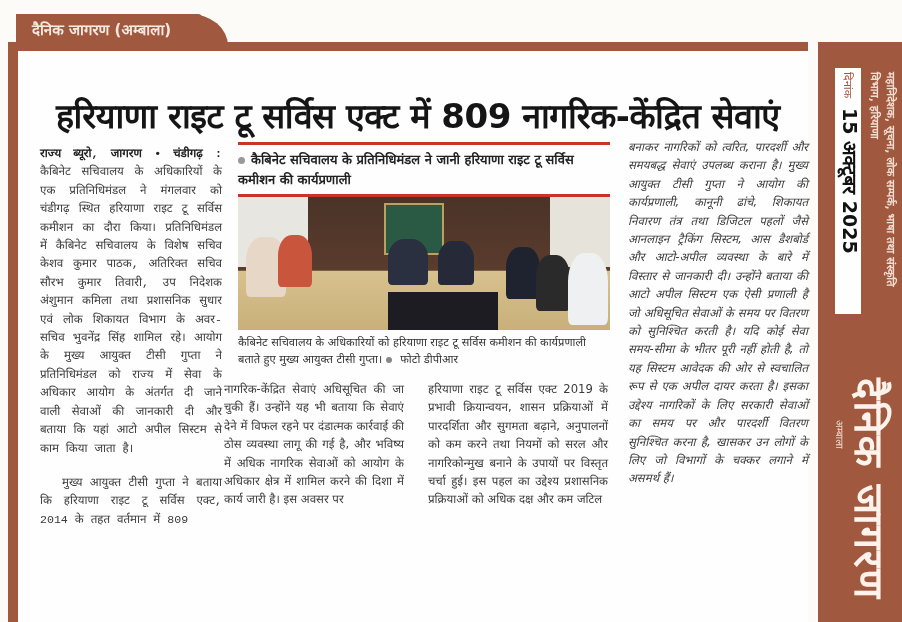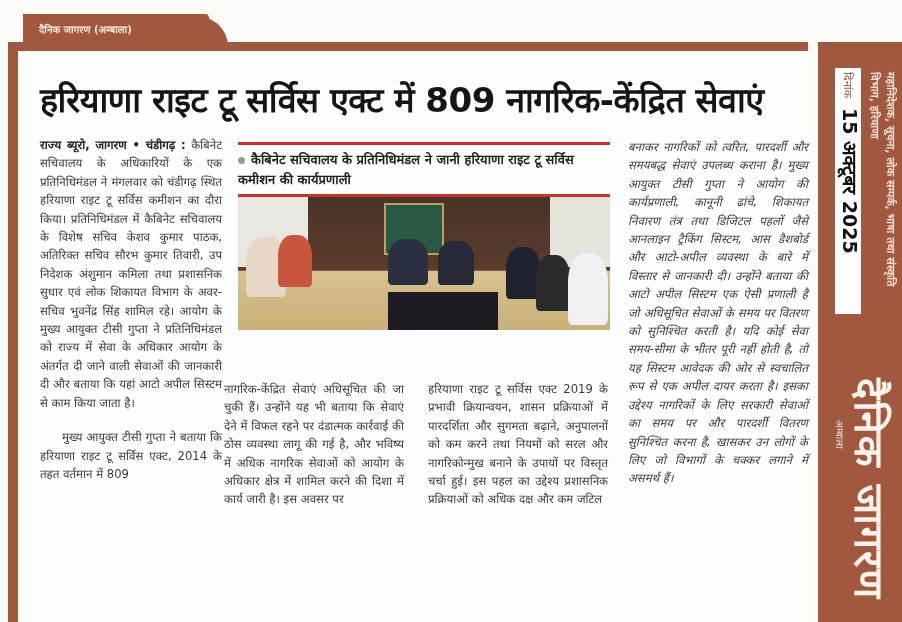--- a/index.html
+++ b/index.html
@@ -3,44 +3,44 @@
   <meta charset="utf-8">
   <style>
     html, body { margin: 0; padding: 0; }
     body {
       width: 902px; height: 622px; overflow: hidden;
       background: #fdfbf8; position: relative;
       font-family: "DejaVu Sans", sans-serif; color: #222;
     }
     .frame { position: absolute; left: 0; top: 0; width: 902px; height: 622px; }
     .tab {
-      position: absolute; left: 23px; top: 14px; width: 186px; height: 32px;
+      position: absolute; left: 16px; top: 14px; width: 186px; height: 32px;
       background: #a0583f; color: #f6e8df;
-      font-size: 10px; font-weight: bold; line-height: 32px; padding-left: 16px; box-sizing: border-box;
+      font-size: 15px; font-weight: bold; line-height: 32px; padding-left: 16px; box-sizing: border-box;
       border-top-right-radius: 4px;
     }
     .tab-curve {
       position: absolute; left: 188px; top: 14px; width: 40px; height: 32px;
       background: #a0583f; border-top-right-radius: 38px 32px;
     }
     .topbar { position: absolute; left: 8px; top: 42px; width: 800px; height: 9px; background: #a0583f; }
     .leftbar { position: absolute; left: 8px; top: 42px; width: 10px; height: 580px; background: #a0583f; }
     .sidebar { position: absolute; left: 818px; top: 42px; width: 84px; height: 580px; background: #a0583f; }
     .paper { position: absolute; left: 18px; top: 51px; width: 790px; height: 571px; background: #fefefe; }
 
     .headline {
       position: absolute; left: 40px; top: 76px; width: 760px;
       font-family: "DejaVu Sans", sans-serif; font-weight: bold; font-size: 34px;
       letter-spacing: -0.5px; color: #151515; white-space: nowrap;
     }
     .col {
       position: absolute; font-family: "DejaVu Sans", sans-serif; font-size: 11.6px;
       line-height: 18.4px; color: #3a3a3a; text-align: justify;
     }
-    .col1 { left: 40px; top: 136px; width: 182px; }
+    .col1 { left: 40px; top: 145px; width: 182px; font-family: Liberation Mono, monospace; }
     .col1 .dateline { font-weight: bold; color: #222; }
     .col1 .para2 { text-indent: 22px; margin-top: 16px; }
     .col2 { left: 224px; top: 380px; width: 180px; }
     .col3 { left: 428px; top: 380px; width: 180px; }
     .col4 { left: 628px; top: 138px; width: 180px; font-style: italic; }
 
     .redline { position: absolute; left: 238px; top: 142px; width: 372px; height: 3px; background: #c8342a; }
     .subhead {
       position: absolute; left: 238px; top: 150px; width: 372px;
       font-size: 13px; font-weight: bold; line-height: 20px; color: #222;
@@ -76,21 +76,21 @@
 <body>
 
 <div class="frame">
   <div class="tab-curve"></div>
   <div class="tab">दैनिक जागरण (अम्बाला)</div>
   <div class="topbar"></div>
   <div class="leftbar"></div>
   <div class="sidebar"></div>
   <div class="paper"></div>
 
-  <h1 class="headline" style="margin:0;">हरियाणा राइट टू सर्विस एक्ट में 809 नागरिक-केंद्रित सेवाएं</h1>
+  <h1 class="headline" style="margin:16px;">हरियाणा राइट टू सर्विस एक्ट में 809 नागरिक-केंद्रित सेवाएं</h1>
 
   <div class="col col1">
     <span class="dateline">राज्य ब्यूरो, जागरण • चंडीगढ़ :</span>
     <span>कैबिनेट सचिवालय के अधिकारियों के एक प्रतिनिधिमंडल ने मंगलवार को चंडीगढ़ स्थित हरियाणा राइट टू सर्विस कमीशन का दौरा किया। प्रतिनिधिमंडल में कैबिनेट सचिवालय के विशेष सचिव केशव कुमार पाठक, अतिरिक्त सचिव सौरभ कुमार तिवारी, उप निदेशक अंशुमान कमिला तथा प्रशासनिक सुधार एवं लोक शिकायत विभाग के अवर-सचिव भुवनेंद्र सिंह शामिल रहे। आयोग के मुख्य आयुक्त टीसी गुप्ता ने प्रतिनिधिमंडल को राज्य में सेवा के अधिकार आयोग के अंतर्गत दी जाने वाली सेवाओं की जानकारी दी और बताया कि यहां आटो अपील सिस्टम से काम किया जाता है।</span>
     <div class="para2">मुख्य आयुक्त टीसी गुप्ता ने बताया कि हरियाणा राइट टू सर्विस एक्ट, 2014 के तहत वर्तमान में 809</div>
   </div>
 
   <div class="redline"></div>
   <div class="subhead">
     <span class="bullet"></span><span>कैबिनेट सचिवालय के प्रतिनिधिमंडल ने जानी हरियाणा राइट टू सर्विस कमीशन की कार्यप्रणाली</span>
@@ -104,20 +104,23 @@
     <div class="person" style="left:8px;top:40px;width:40px;height:60px;background:#e7d7c6;"></div>
     <div class="person" style="left:40px;top:38px;width:34px;height:52px;background:#c9553d;"></div>
     <div class="person" style="left:150px;top:42px;width:40px;height:46px;background:#2b3040;"></div>
     <div class="person" style="left:200px;top:44px;width:36px;height:44px;background:#262a38;"></div>
     <div class="person" style="left:268px;top:50px;width:34px;height:52px;background:#1f2330;"></div>
     <div class="person" style="left:298px;top:58px;width:34px;height:56px;background:#2a2a2a;"></div>
     <div class="person" style="left:330px;top:56px;width:40px;height:72px;background:#eef0f2;"></div>
     <div class="table-hole"></div>
   </div>
 
+  <div class="caption">
+    <span>कैबिनेट सचिवालय के अधिकारियों को हरियाणा राइट टू सर्विस कमीशन की कार्यप्रणाली बताते हुए मुख्य आयुक्त टीसी गुप्ता।</span><span class="dot"></span><span>फोटो डीपीआर</span>
+  </div>
 
   <div class="col col2">नागरिक-केंद्रित सेवाएं अधिसूचित की जा चुकी हैं। उन्होंने यह भी बताया कि सेवाएं देने में विफल रहने पर दंडात्मक कार्रवाई की ठोस व्यवस्था लागू की गई है, और भविष्य में अधिक नागरिक सेवाओं को आयोग के अधिकार क्षेत्र में शामिल करने की दिशा में कार्य जारी है। इस अवसर पर</div>
   <div class="col col3">हरियाणा राइट टू सर्विस एक्ट 2019 के प्रभावी क्रियान्वयन, शासन प्रक्रियाओं में पारदर्शिता और सुगमता बढ़ाने, अनुपालनों को कम करने तथा नियमों को सरल और नागरिकोन्मुख बनाने के उपायों पर विस्तृत चर्चा हुई। इस पहल का उद्देश्य प्रशासनिक प्रक्रियाओं को अधिक दक्ष और कम जटिल</div>
   <div class="col col4">बनाकर नागरिकों को त्वरित, पारदर्शी और समयबद्ध सेवाएं उपलब्ध कराना है। मुख्य आयुक्त टीसी गुप्ता ने आयोग की कार्यप्रणाली, कानूनी ढांचे, शिकायत निवारण तंत्र तथा डिजिटल पहलों जैसे आनलाइन ट्रैकिंग सिस्टम, आस डैशबोर्ड और आटो-अपील व्यवस्था के बारे में विस्तार से जानकारी दी। उन्होंने बताया की आटो अपील सिस्टम एक ऐसी प्रणाली है जो अधिसूचित सेवाओं के समय पर वितरण को सुनिश्चित करती है। यदि कोई सेवा समय-सीमा के भीतर पूरी नहीं होती है, तो यह सिस्टम आवेदक की ओर से स्वचालित रूप से एक अपील दायर करता है। इसका उद्देश्य नागरिकों के लिए सरकारी सेवाओं का समय पर और पारदर्शी वितरण सुनिश्चित करना है, खासकर उन लोगों के लिए जो विभागों के चक्कर लगाने में असमर्थ हैं।</div>
 
   <div class="datebox"></div>
   <div class="vtext date-label">दिनांक</div>
   <div class="vtext date-value">15 अक्टूबर 2025</div>
   <div class="vtext dept" style="white-space:normal;height:240px;">महानिदेशक, सूचना, लोक सम्पर्क, भाषा तथा संस्कृति विभाग, हरियाणा</div>
   <div class="vtext brand">दैनिक जागरण</div>

